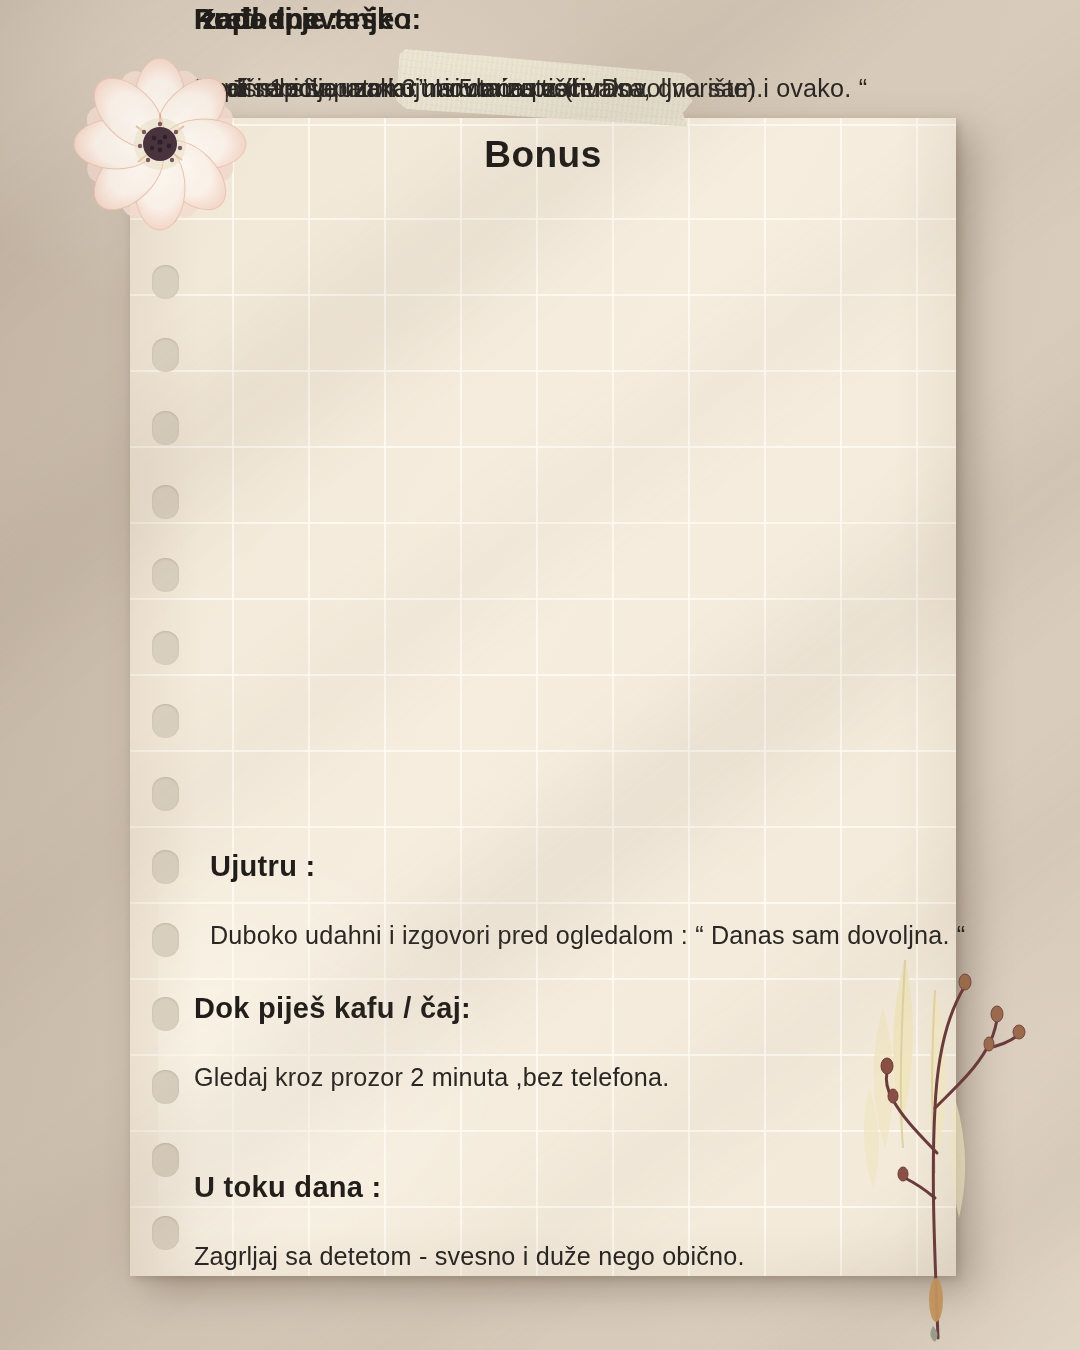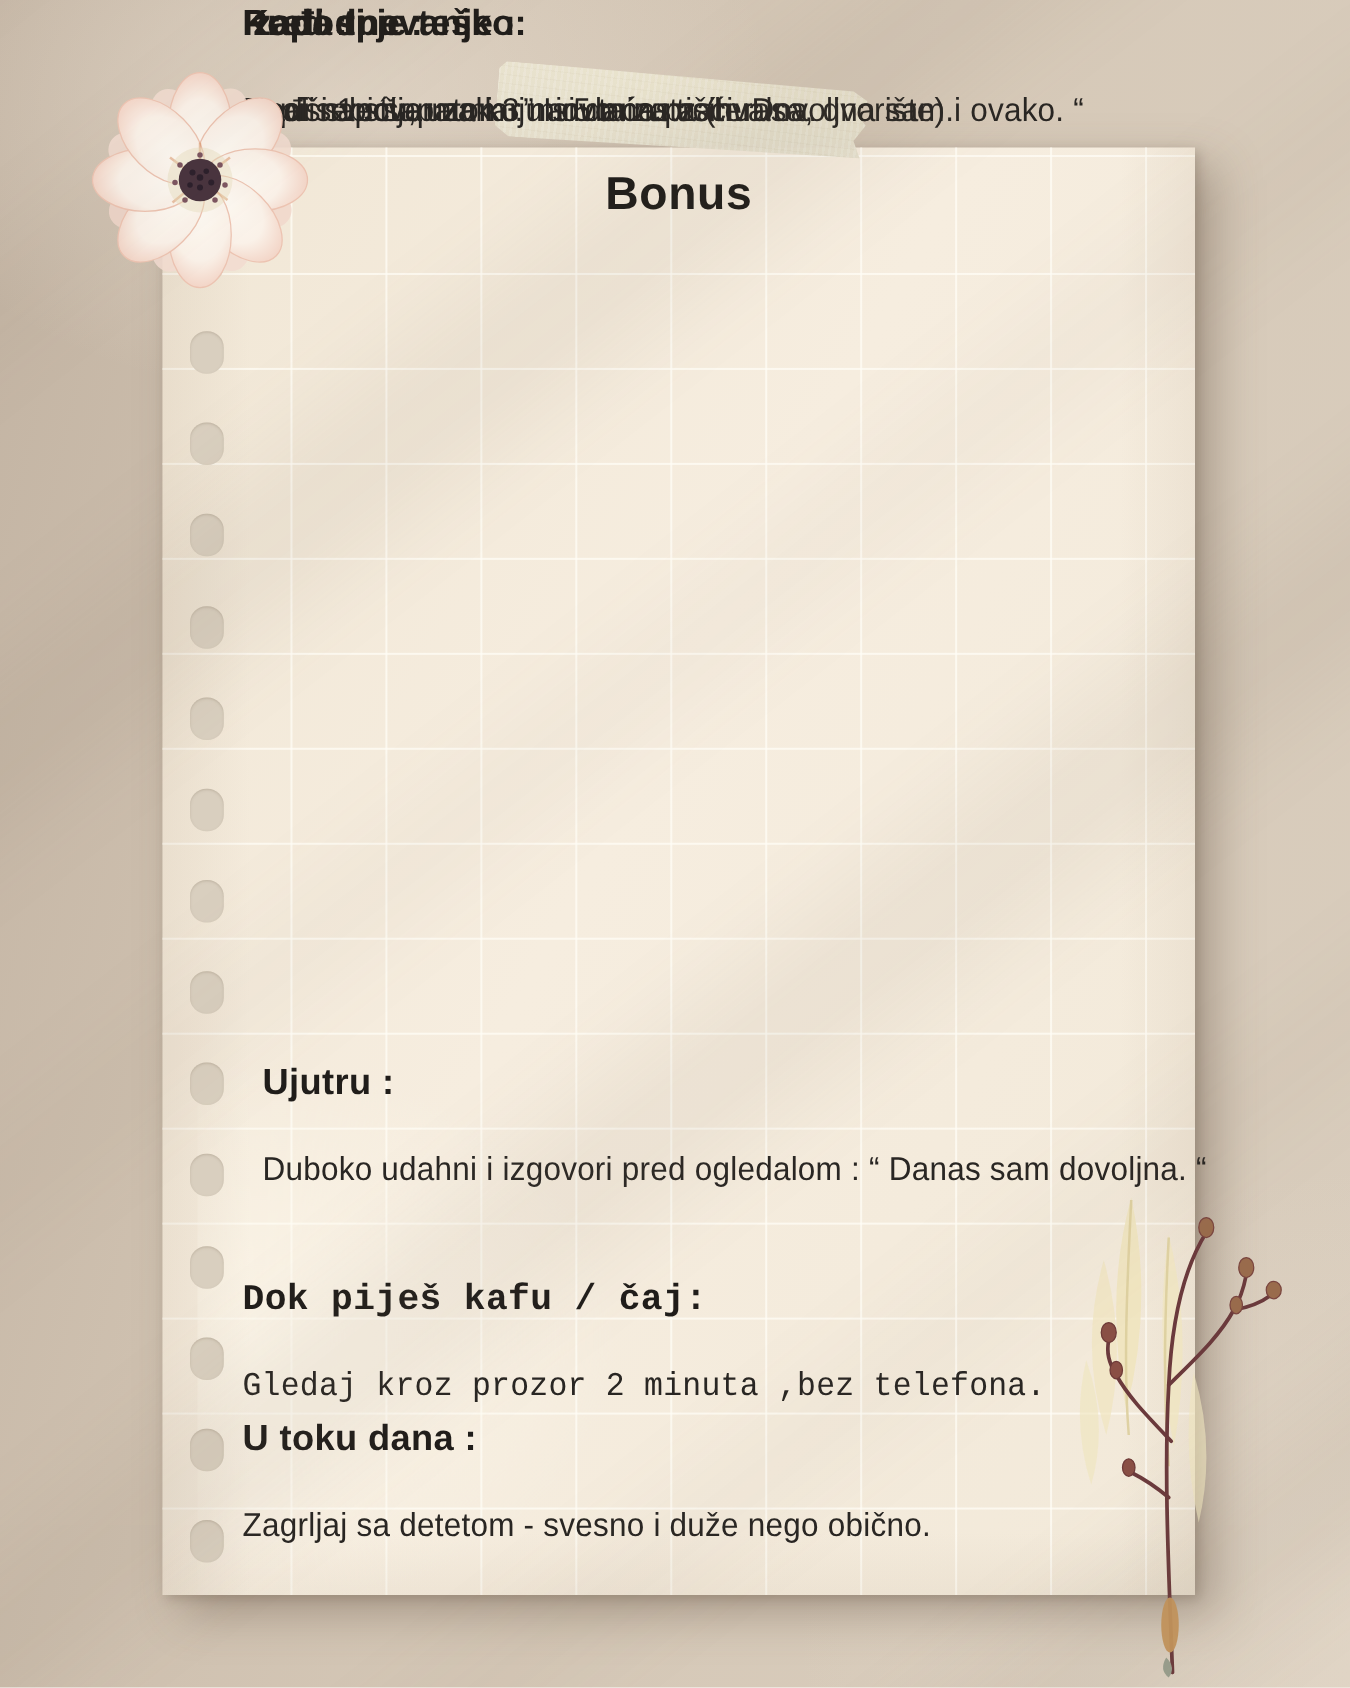--- a/index.html
+++ b/index.html
@@ -69,22 +69,22 @@
   .section .body{
     font-size:26.5px;font-weight:400;color:#292623;line-height:40px;letter-spacing:.2px;
     margin:30px 0 0 0;transform:scaleX(.95);transform-origin:left top;
   }
   .section:nth-of-type(1){top:222px;}
   .section:nth-of-type(1) .body{max-width:745px;}
   .section:nth-of-type(2){top:405px;}
   .section:nth-of-type(3){top:569px;}
   .section:nth-of-type(4){top:712px;}
   .section:nth-of-type(5){top:847px;margin-left:16px;}
-  .section:nth-of-type(6){top:1021px;font-family:Liberation Mono, monospace;}
-  .section:nth-of-type(7){top:1132px;}
+  .section:nth-of-type(6){top:989px;}
+  .section:nth-of-type(7){top:1168px;}
 
   
   .flower{position:absolute;left:72px;top:52px;width:176px;height:182px;}
   .sprig{position:absolute;left:843px;top:948px;width:190px;height:400px;}
 
   
   .light-shadows{
     position:absolute;left:-30%;top:-25%;width:170%;height:170%;
     transform:rotate(-38deg);pointer-events:none;
     background:repeating-linear-gradient(to bottom,

